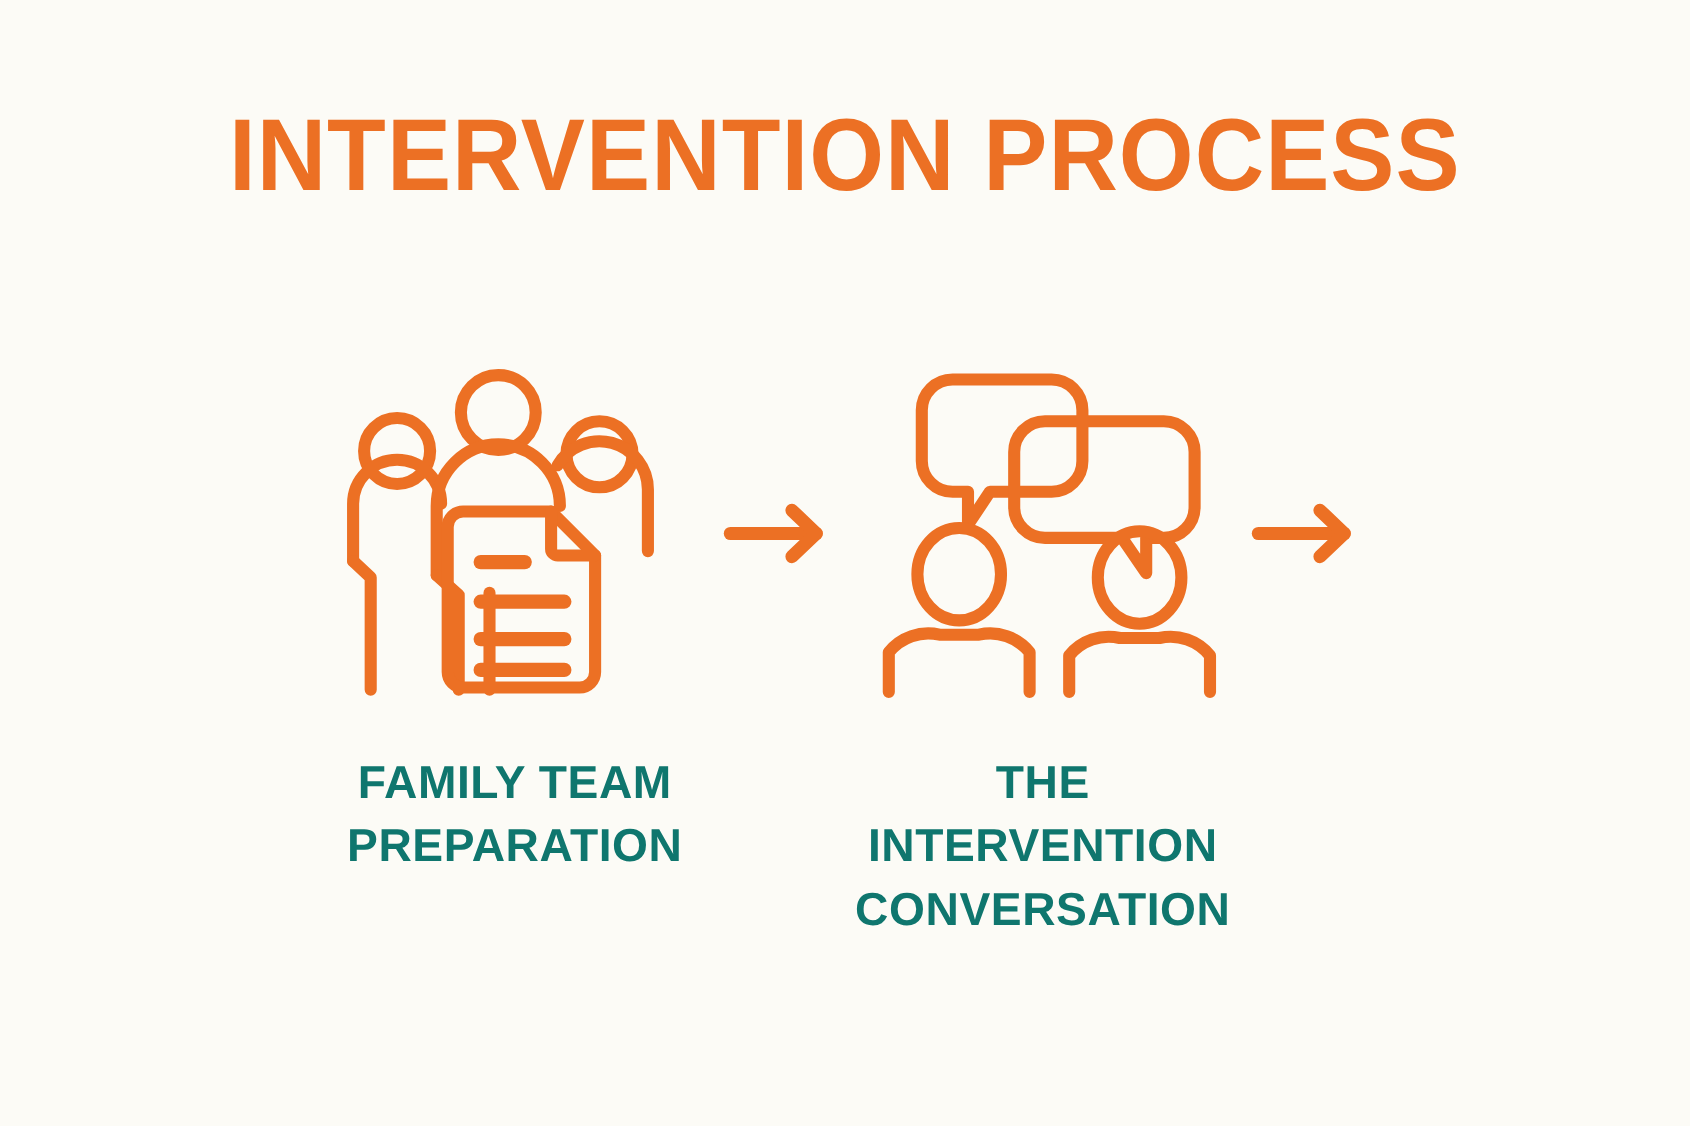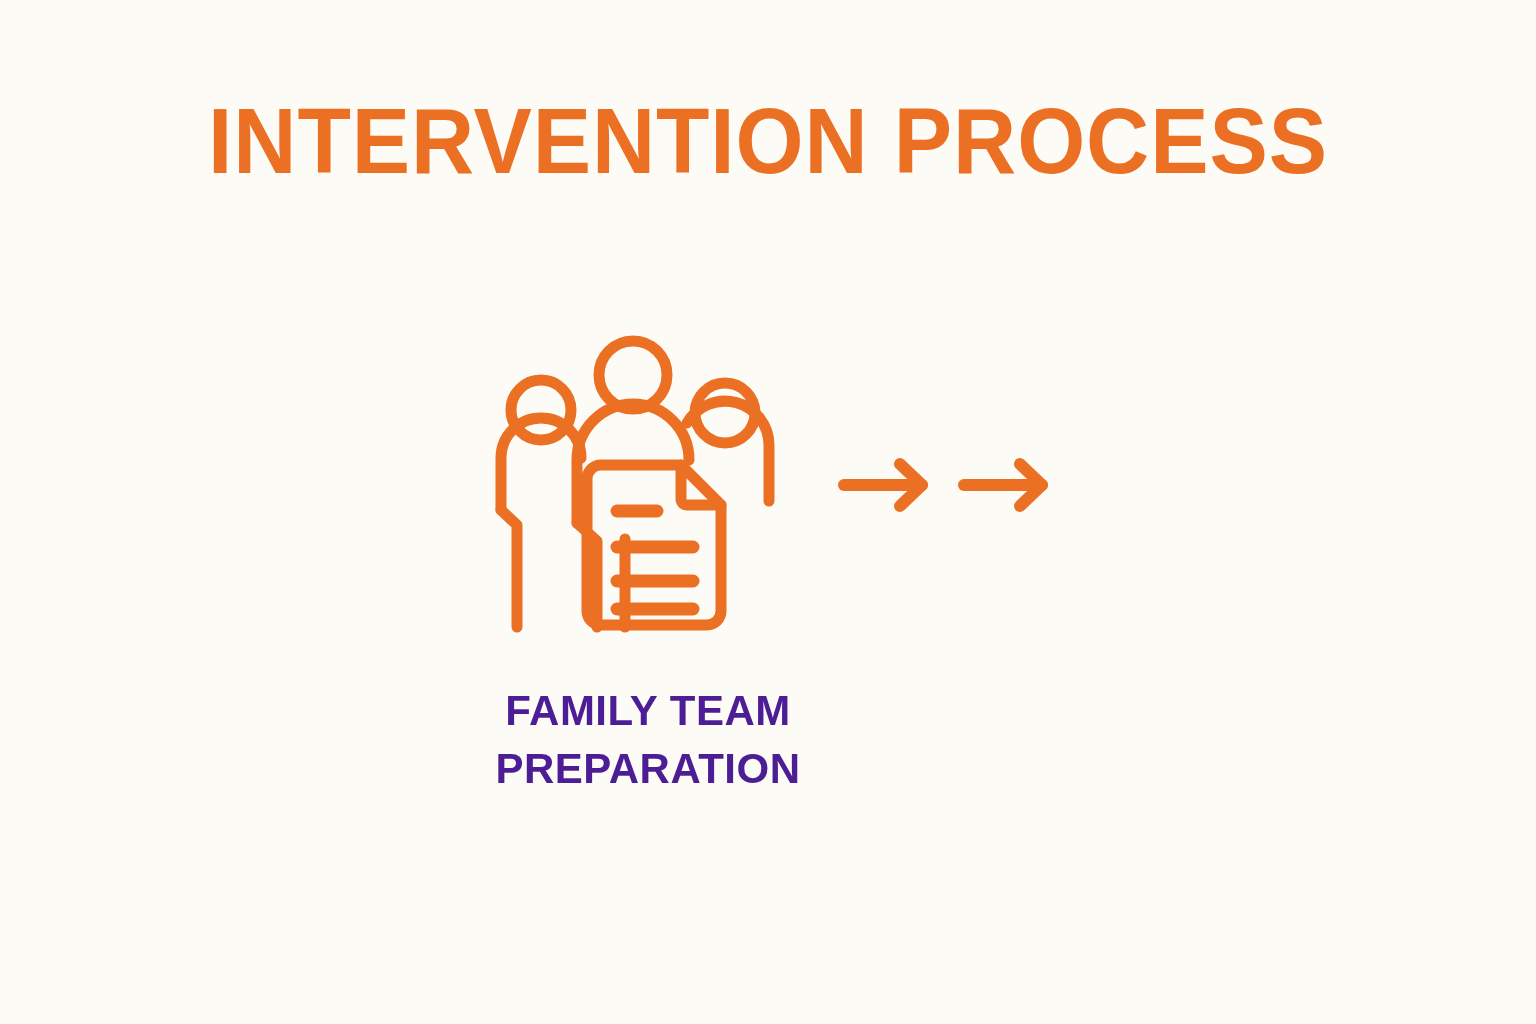--- a/index.html
+++ b/index.html
@@ -64,21 +64,21 @@
     justify-content: center;
   }
   .step-label {
     margin-top: 42px;
     text-align: center;
     font-family: "Liberation Sans", sans-serif;
     font-weight: bold;
     font-size: 42px;
     line-height: 58px;
     letter-spacing: 0.5px;
-    color: #4c1d95;
+    color: #0f766e;
     white-space: pre-line;
   }
   .arrow-cell {
     width: 120px;
     height: 310px;
     display: flex;
     align-items: center;
     justify-content: center;
     flex: 0 0 auto;
   }
@@ -129,20 +129,43 @@
 
     <div class="arrow-cell">
       <svg width="100" height="60" viewBox="0 0 100 60">
         <g fill="none" stroke="#EC7024" stroke-width="12" stroke-linecap="round" stroke-linejoin="round">
           <path d="M6 30 L84 30"></path>
           <path d="M62 9 L84 30 L62 51"></path>
         </g>
       </svg>
     </div>
 
+    <div class="step">
+      <div class="step-icon">
+        <svg width="360" height="300" viewBox="0 0 360 300">
+          <g fill="none" stroke="#EC7024" stroke-width="11" stroke-linecap="round" stroke-linejoin="round">
+
+            <path d="M98 10 L188 10 A28 28 0 0 1 216 38 L216 84 A28 28 0 0 1 188 112 L132 112
+                     L112 142 L112 112 L98 112 A28 28 0 0 1 70 84 L70 38 A28 28 0 0 1 98 10 Z"></path>
+
+            <path d="M232 48 L290 48 A28 28 0 0 1 318 76 L318 126 A28 28 0 0 1 290 154
+                     L274 154 L274 186 L252 154 L182 154 A28 28 0 0 1 154 126 L154 76
+                     A28 28 0 0 1 182 48 Z"></path>
+
+            <ellipse cx="104" cy="187" rx="38" ry="42"></ellipse>
+            <path d="M40 294 L40 258 A46 46 0 0 1 86 242 L122 242 A46 46 0 0 1 168 258 L168 294"></path>
+
+            <ellipse cx="268" cy="190" rx="38" ry="42"></ellipse>
+            <path d="M204 294 L204 261 A46 46 0 0 1 250 245 L286 245 A46 46 0 0 1 332 261 L332 294"></path>
+          </g>
+        </svg>
+      </div>
+      <div class="step-label">THE INTERVENTION
+CONVERSATION</div>
+    </div>
 
     <div class="arrow-cell">
       <svg width="100" height="60" viewBox="0 0 100 60">
         <g fill="none" stroke="#EC7024" stroke-width="12" stroke-linecap="round" stroke-linejoin="round">
           <path d="M6 30 L84 30"></path>
           <path d="M62 9 L84 30 L62 51"></path>
         </g>
       </svg>
     </div>
 

